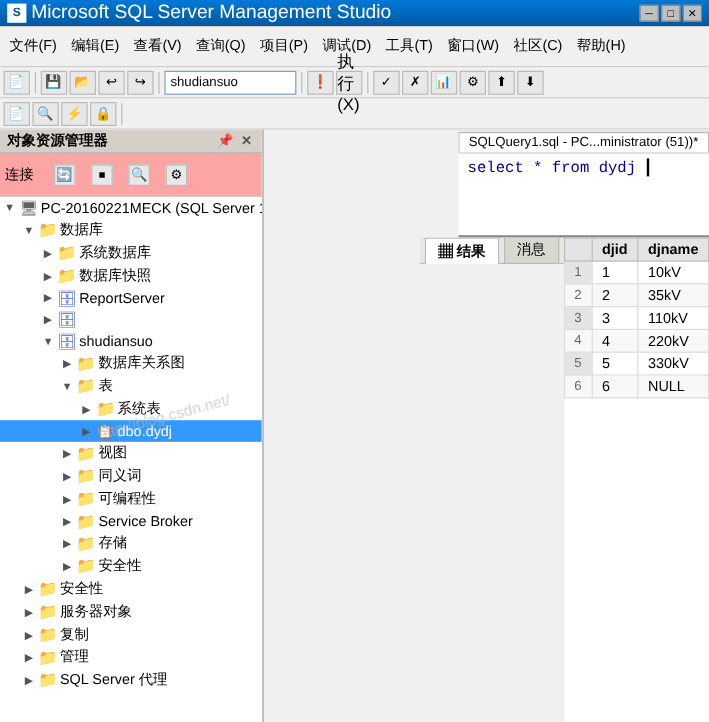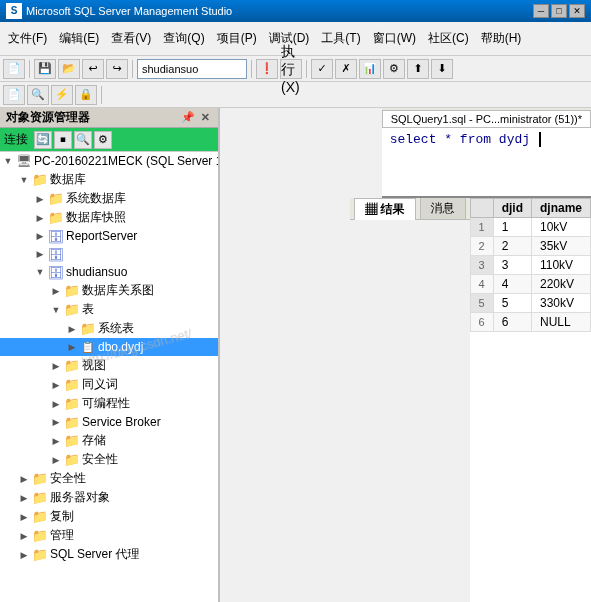--- a/index.html
+++ b/index.html
@@ -24,21 +24,21 @@
     #titlebar .icon {
       width: 16px; height: 16px; margin-right: 4px;
       background: #fff;
       display: inline-block;
       font-size: 10px;
       color: #0058a0;
       text-align: center;
       line-height: 16px;
       font-weight: bold;
     }
-    #titlebar .title { flex: 1; font-size: 11px; }
+    #titlebar .title { flex: 1; font-size: 16px; }
     #titlebar .win-btns { display: flex; gap: 2px; }
     #titlebar .win-btn {
       width: 16px; height: 14px;
       background: #c0c0c0;
       border: 1px solid #888;
       cursor: pointer;
       font-size: 9px;
       display: flex; align-items: center; justify-content: center;
       color: #000;
     }
@@ -104,27 +104,27 @@
       border-bottom: 1px solid #aaa;
       padding: 3px 6px;
       font-size: 12px;
       font-weight: bold;
       display: flex;
       align-items: center;
       justify-content: space-between;
       height: 20px;
     }
     #obj-explorer-toolbar {
-      background: #22c55e;
+      background: #fca5a5;
       border-bottom: 1px solid #ccc;
       display: flex;
       align-items: center;
       padding: 2px 4px;
-      gap: 2px;
-      height: 24px;
+      gap: 13px;
+      height: 36px;
     }
     #tree {
       flex: 1;
       overflow-y: auto;
       overflow-x: auto;
       background: white;
       font-size: 12px;
     }
     .tree-item {
       display: flex;

